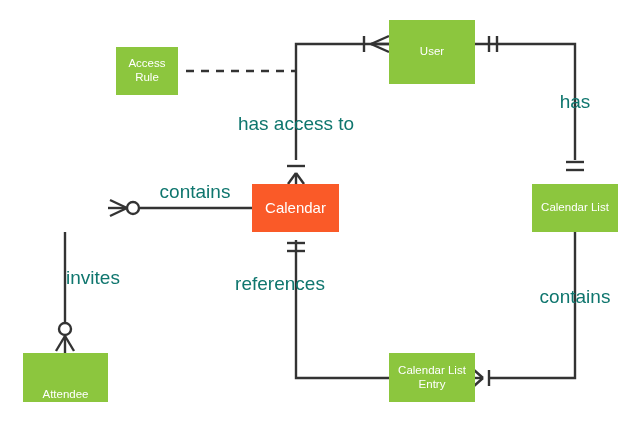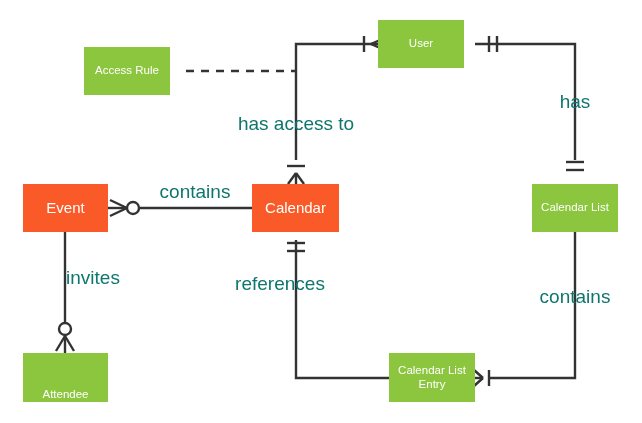--- a/index.html
+++ b/index.html
@@ -124,31 +124,28 @@
         <g stroke-width="2.4">
           <line x1="483" y1="378" x2="474" y2="370"></line>
           <line x1="483" y1="378" x2="474" y2="386"></line>
           <line x1="483" y1="378" x2="474" y2="378"></line>
         </g>
       </g>
 
     </g>
   </svg>
 
-  <div class="entity green small" style="left:84px; top:47px; width:86px; height:48px;">
+  <div class="entity green small" style="left:116px; top:47px; width:62px; height:48px;">
     <span>Access Rule</span>
   </div>
 
-  <div class="entity green small" style="left:378px; top:20px; width:86px; height:48px;">
+  <div class="entity green small" style="left:389px; top:20px; width:86px; height:64px;">
     <span>User</span>
   </div>
 
-  <div class="entity orange big" style="left:23px; top:184px; width:85px; height:48px;">
-    <span>Event</span>
-  </div>
 
   <div class="entity orange big" style="left:252px; top:184px; width:87px; height:48px;">
     <span>Calendar</span>
   </div>
 
   <div class="entity green small" style="left:532px; top:184px; width:86px; height:48px;">
     <span>Calendar List</span>
   </div>
 
   <div class="entity green small" style="left:23px; top:353px; width:85px; height:49px;align-items:flex-end;">

